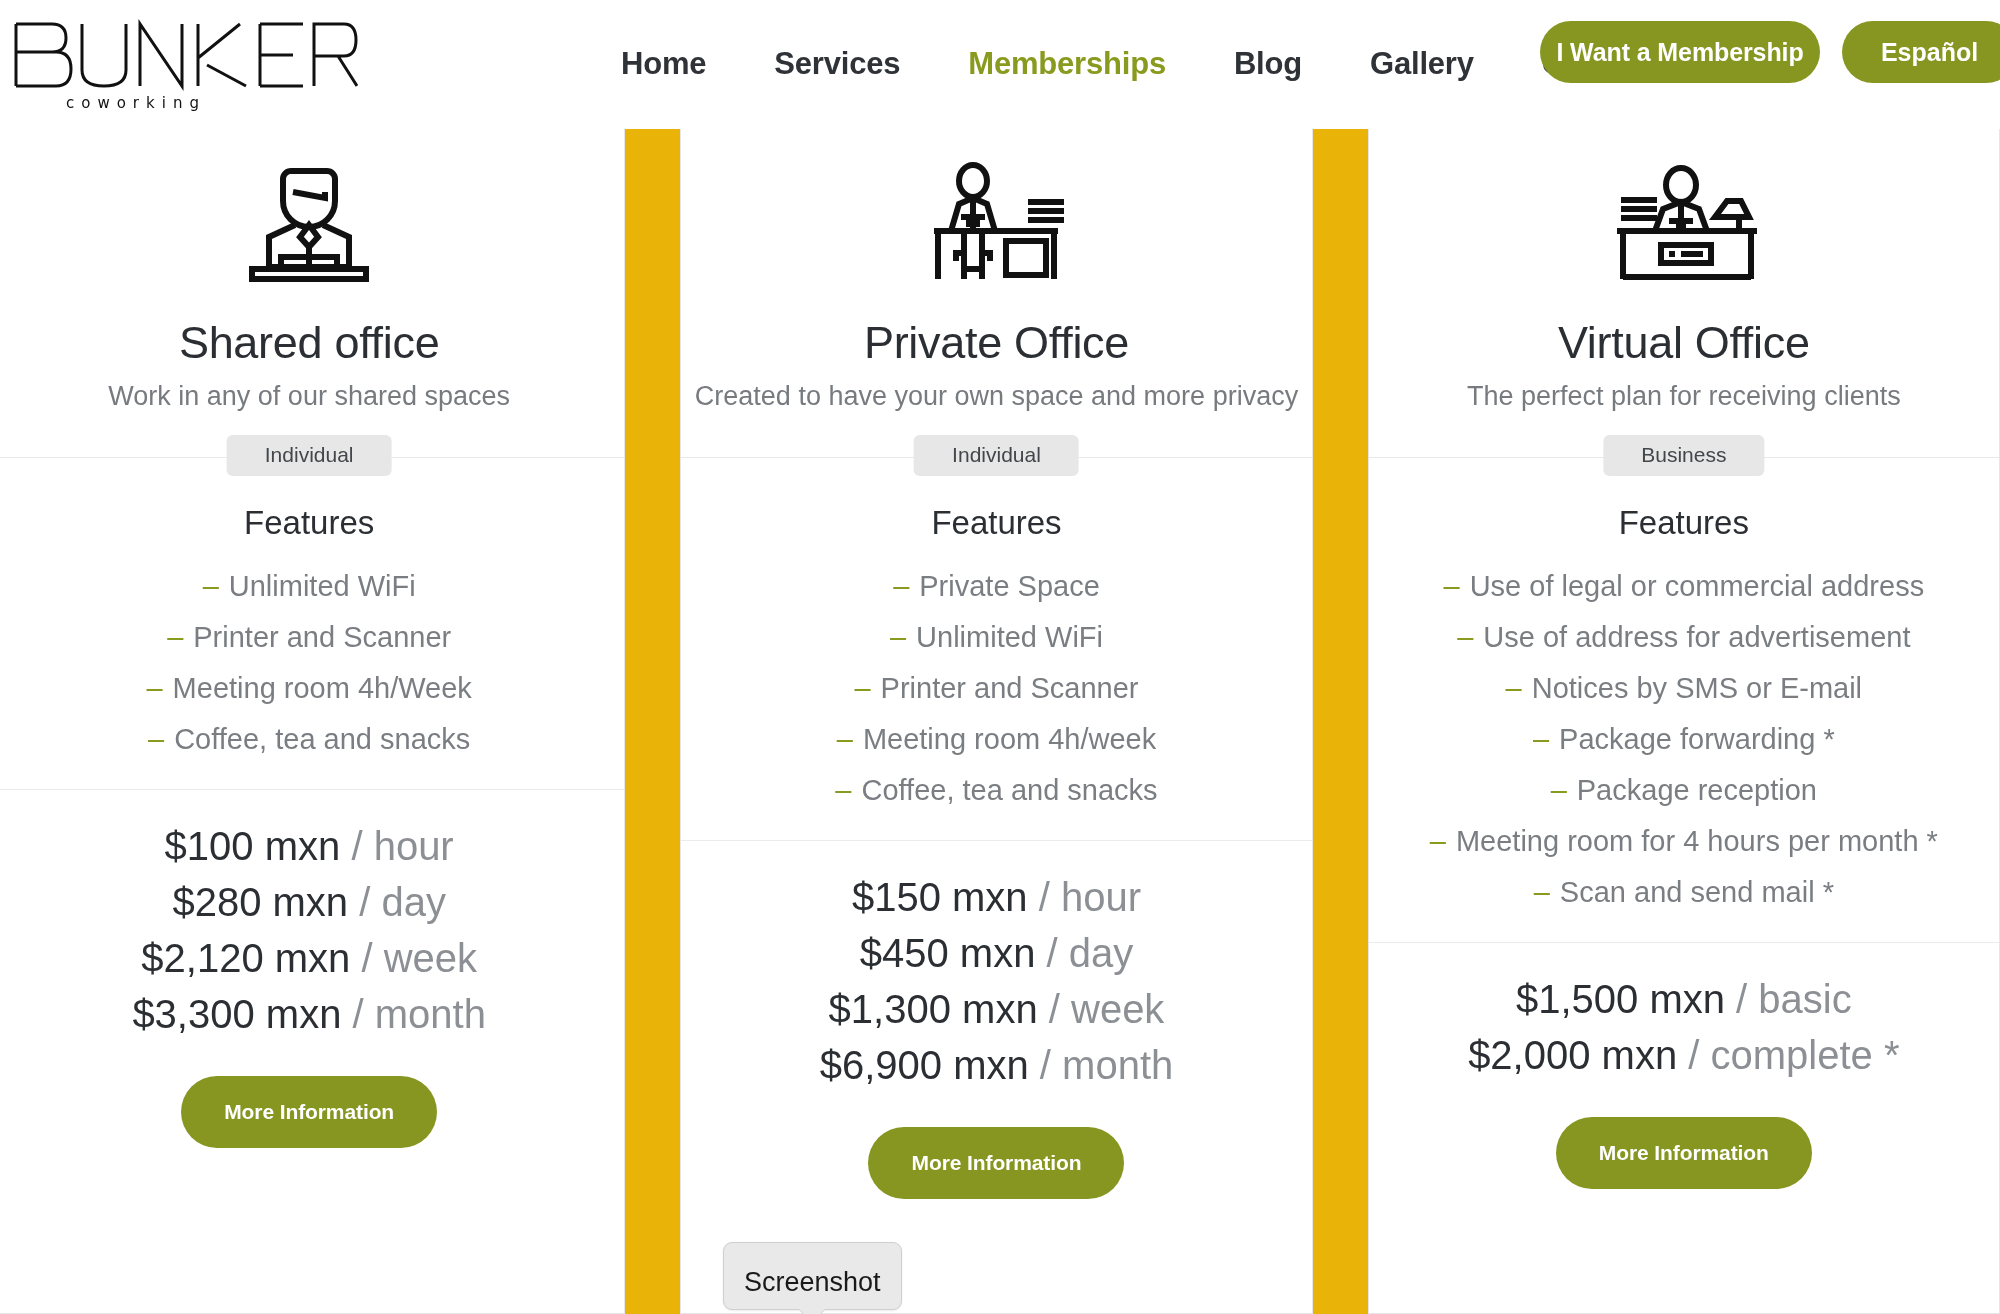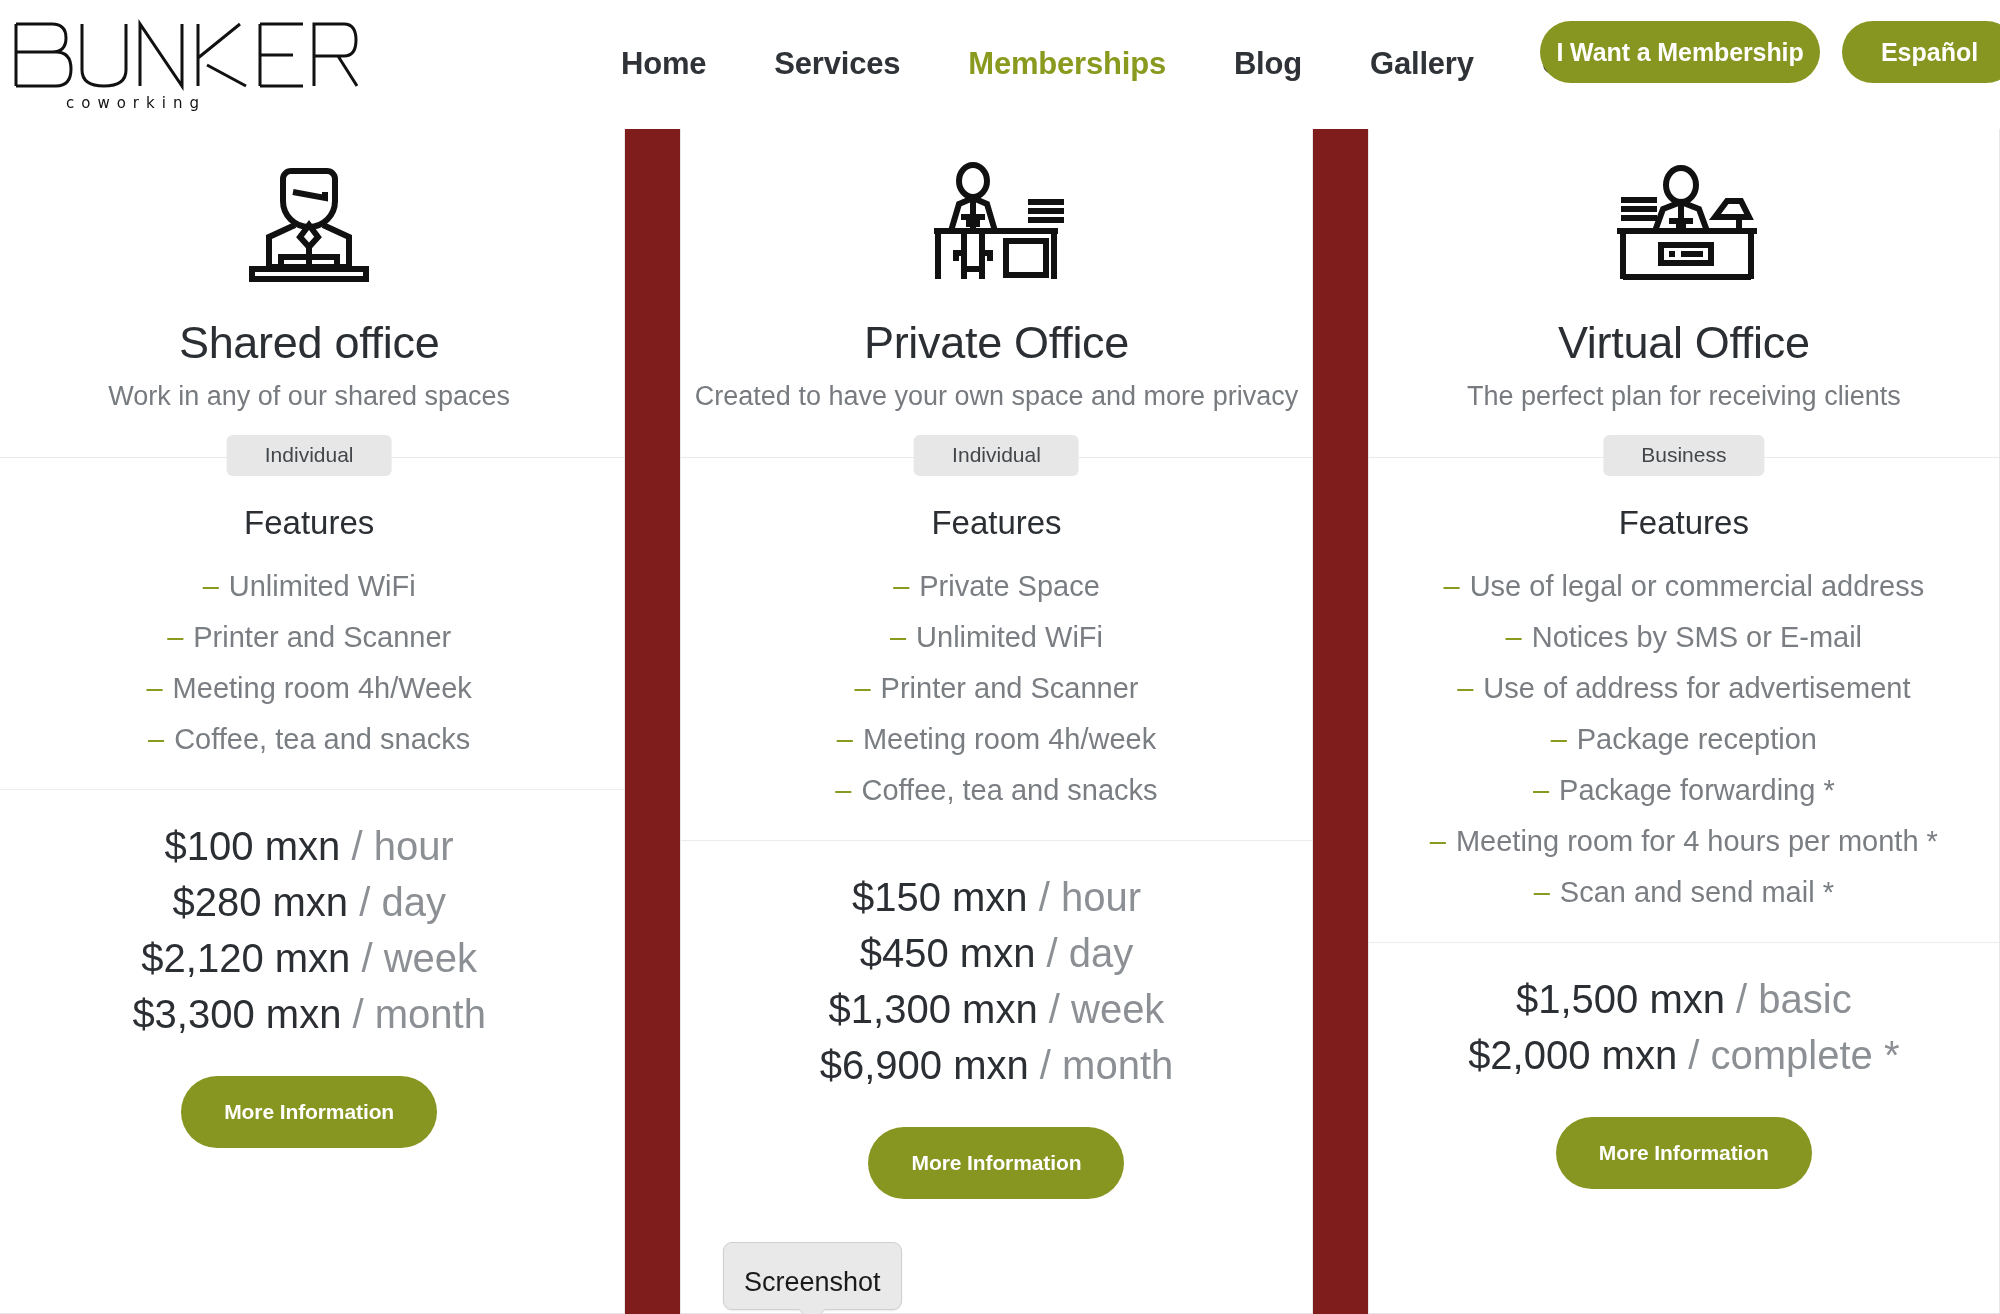--- a/index.html
+++ b/index.html
@@ -87,21 +87,21 @@
     font-size: 25px;
   }
 
   
   .page {
     position: absolute;
     top: 129px;
     left: 0;
     width: 2000px;
     height: 1185px;
-    background: #7f1d1d;
+    background: #eab308;
   }
 
   .cards {
     position: absolute;
     top: 0;
     left: 0;
     width: 2000px;
     height: 1185px;
     display: flex;
     align-items: flex-start;
@@ -420,24 +420,24 @@
         <div class="card-title">Virtual Office</div>
         <div class="card-subtitle">The perfect plan for receiving clients</div>
       </div>
       <div class="badge-row">
         <div class="badge-line"></div>
         <div class="badge">Business</div>
       </div>
       <div class="features-title">Features</div>
       <ul class="features-list">
         <li><span class="dash">–</span><span>Use of legal or commercial address</span></li>
+        <li><span class="dash">–</span><span>Use of address for advertisement</span></li>
         <li><span class="dash">–</span><span>Notices by SMS or E-mail</span></li>
-        <li><span class="dash">–</span><span>Use of address for advertisement</span></li>
+        <li><span class="dash">–</span><span>Package forwarding *</span></li>
         <li><span class="dash">–</span><span>Package reception</span></li>
-        <li><span class="dash">–</span><span>Package forwarding *</span></li>
         <li><span class="dash">–</span><span>Meeting room for 4 hours per month *</span></li>
         <li><span class="dash">–</span><span>Scan and send mail *</span></li>
       </ul>
       <div class="price-divider"></div>
       <div class="price-list">
         <div class="price-row"><span>$1,500 mxn</span> <span class="unit">/ basic</span></div>
         <div class="price-row"><span>$2,000 mxn</span> <span class="unit">/ complete *</span></div>
       </div>
       <div class="card-cta">
         <div class="btn-pill btn-more">More Information</div>

